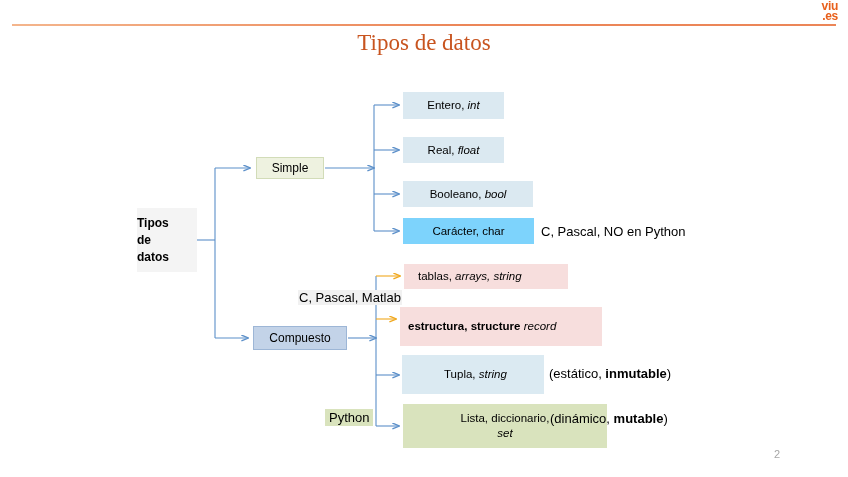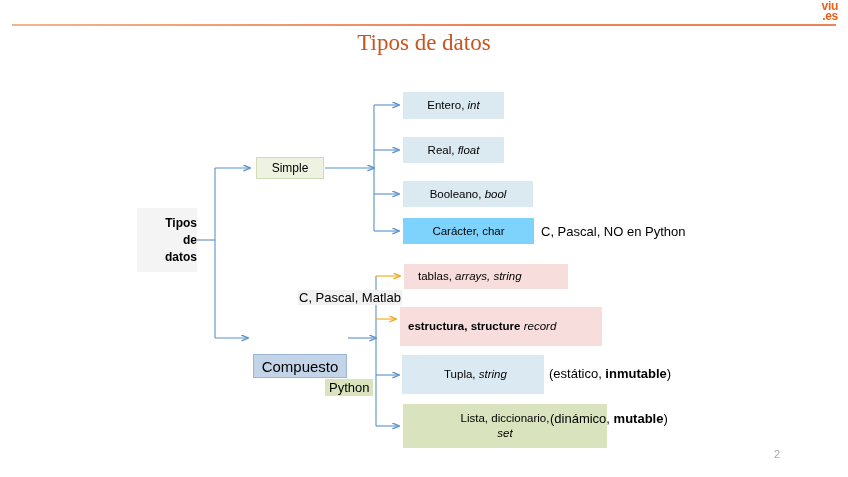--- a/index.html
+++ b/index.html
@@ -77,41 +77,40 @@
     line-height: 15px;
   }
   .node .txt { display: block; width: 100%; }
   em { font-style: italic; }
 
   
   #node-root {
     left: 137px; top: 208px; width: 60px; height: 64px;
     background: #f4f4f4;
     justify-content: center;
-    text-align: right;
+    text-align: left;
     font-weight: bold;
     font-size: 12px;
     line-height: 17px;
   }
 
   
   #node-simple {
     left: 256px; top: 157px; width: 68px; height: 22px;
     background: #eef2e0;
     border: 1px solid #d2dcb8;
     justify-content: center;
     font-size: 12px;
   }
   #node-compuesto {
     left: 253px; top: 326px; width: 94px; height: 24px;
     background: #c3d3e8;
     border: 1px solid #9db6d6;
     justify-content: flex-start;
-    font-size: 15px;
-    margin-top: 28px;
+    font-size: 12px;
   }
 
   
   .leaf-blue { background: #dbe9f1; }
   .leaf-pink { background: #7dd3fc; }
   .leaf-pink-soft { background: #f7dedd; }
   .leaf-green { background: #d9e3bd; }
   .leaf-lightblue { background: #dbeaf2; }
 
   #node-entero   { left: 403px; top: 92px;  width: 101px; height: 27px; justify-content: center; }
@@ -126,21 +125,21 @@
                    justify-content: center; text-align: center; }
 
   
   .free-label {
     position: absolute;
     font-size: 13px;
     white-space: nowrap;
   }
   #label-char-note   { left: 541px; top: 224px; }
   #label-cpm         { left: 298px; top: 290px; background: #f1f1f1; padding: 0 1px; }
-  #label-python      { left: 325px; top: 379px; background: #d9e3bd; padding: 1px 4px; }
+  #label-python      { left: 325px; top: 409px; background: #d9e3bd; padding: 1px 4px; }
   #label-tupla-note  { left: 549px; top: 366px; }
   #label-lista-note  { left: 550px; top: 411px; }
   .bold { font-weight: bold; }
 
   #page-number {
     position: absolute;
     left: 774px; top: 448px;
     font-size: 11px;
     color: #a6a6a6;
   }

